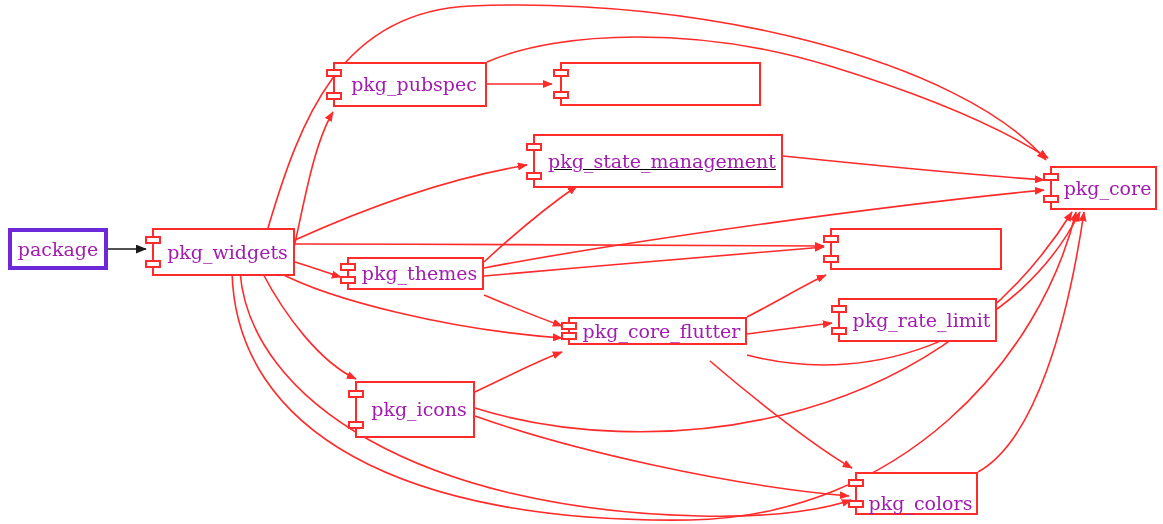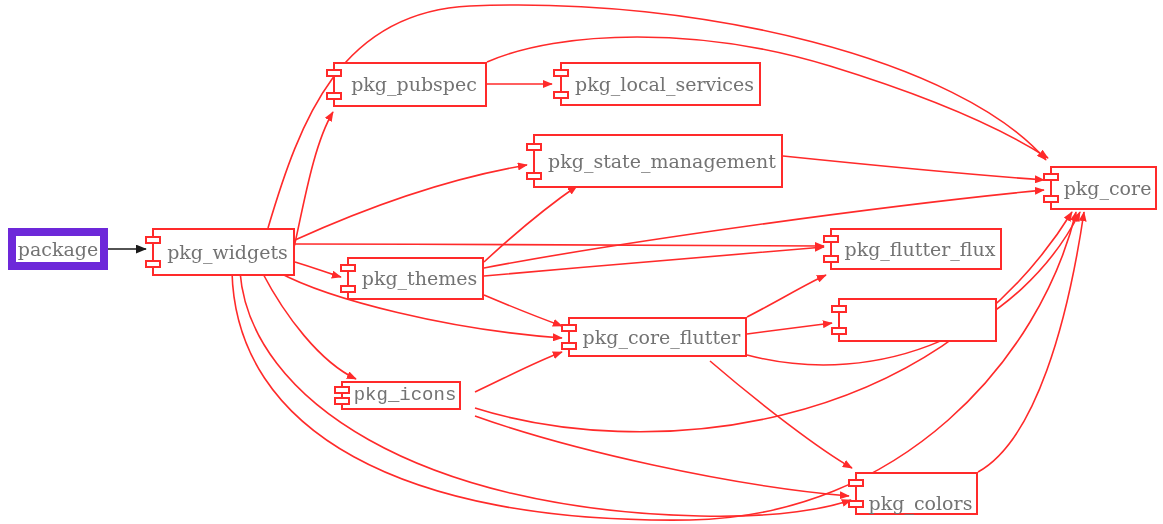--- a/index.html
+++ b/index.html
@@ -2,24 +2,24 @@
 <html><head>
 <meta charset="utf-8">
 <style>
   html,body{margin:0;padding:0;background:#ffffff;}
   body{width:1163px;height:524px;overflow:hidden;
        font-family:"DejaVu Serif","Liberation Serif",serif;}
   #stage{position:relative;width:1163px;height:524px;background:#fff;}
   #edges{position:absolute;left:0;top:0;width:1163px;height:524px;}
   .node{position:absolute;box-sizing:border-box;background:#ffffff;
         display:flex;align-items:center;justify-content:center;}
-  .node .lbl{font-size:19px;color:#737373;white-space:nowrap;letter-spacing:0px;
+  .node .lbl{font-size:19px;color:#a21caf;white-space:nowrap;letter-spacing:0px;
              line-height:1;padding-left:8px;}
   .node.pkgred{border:2px solid #ff2a2a;}
-  .node.pkgblue{border:8px solid #6d28d9;text-align:center;}
+  .node.pkgblue{border:4px solid #6d28d9;text-align:center;}
   
   .port-bar{position:absolute;left:-2px;top:18%;width:2px;height:64%;
             background:#ff2a2a;}
   .port{position:absolute;left:-9px;width:16px;height:8px;
         background:#ffffff;border:2px solid #ff2a2a;box-sizing:border-box;}
   .port.top{top:13%;}
   .port.bot{bottom:13%;}
 </style>
 </head>
 <body>
@@ -77,58 +77,57 @@
       <div class="node pkgred" style="left: 333px; top: 62px; width: 154px; height: 45px;">
         <div class="port-bar"></div>
         <div class="port top"></div>
         <div class="port bot"></div>
         <span class="lbl">pkg_pubspec</span>
       </div>
       <div class="node pkgred" style="left: 560px; top: 62px; width: 201px; height: 44px;">
         <div class="port-bar"></div>
         <div class="port top"></div>
         <div class="port bot"></div>
-        <span class="lbl">pkg_local_services</span>
       </div>
-      <div class="node pkgred" style="left: 533px; top: 134px; width: 250px; height: 54px;">
+      <div class="node pkgred" style="left: 533px; top: 134px; width: 250px; height: 54px; text-decoration: underline;">
         <div class="port-bar"></div>
         <div class="port top"></div>
         <div class="port bot"></div>
         <span class="lbl">pkg_state_management</span>
       </div>
-      <div class="node pkgred" style="left: 347px; top: 257px; width: 137px; height: 43px;">
+      <div class="node pkgred" style="left: 347px; top: 257px; width: 137px; height: 33px;">
         <div class="port-bar"></div>
         <div class="port top"></div>
         <div class="port bot"></div>
         <span class="lbl">pkg_themes</span>
       </div>
       <div class="node pkgred" style="left: 830px; top: 228px; width: 172px; height: 42px;">
         <div class="port-bar"></div>
         <div class="port top"></div>
         <div class="port bot"></div>
-        <span class="lbl">pkg_flutter_flux</span>
       </div>
       <div class="node pkgred" style="left: 1050px; top: 166px; width: 107px; height: 44px;">
         <div class="port-bar"></div>
         <div class="port top"></div>
         <div class="port bot"></div>
         <span class="lbl">pkg_core</span>
       </div>
       <div class="node pkgred" style="left: 838px; top: 298px; width: 159px; height: 44px;">
         <div class="port-bar"></div>
         <div class="port top"></div>
         <div class="port bot"></div>
+        <span class="lbl">pkg_rate_limit</span>
       </div>
-      <div class="node pkgred" style="left: 568px; top: 317px; width: 179px; height: 40px;">
+      <div class="node pkgred" style="left: 568px; top: 317px; width: 179px; height: 28px;">
         <div class="port-bar"></div>
         <div class="port top"></div>
         <div class="port bot"></div>
         <span class="lbl">pkg_core_flutter</span>
       </div>
-      <div class="node pkgred" style="left: 341px; top: 381px; width: 120px; height: 29px; font-family: Liberation Mono, monospace;">
+      <div class="node pkgred" style="left: 355px; top: 381px; width: 120px; height: 57px;">
         <div class="port-bar"></div>
         <div class="port top"></div>
         <div class="port bot"></div>
         <span class="lbl">pkg_icons</span>
       </div>
       <div class="node pkgred" style="left: 855px; top: 472px; width: 123px; height: 43px; align-items: flex-end;">
         <div class="port-bar"></div>
         <div class="port top"></div>
         <div class="port bot"></div>
         <span class="lbl">pkg_colors</span>

